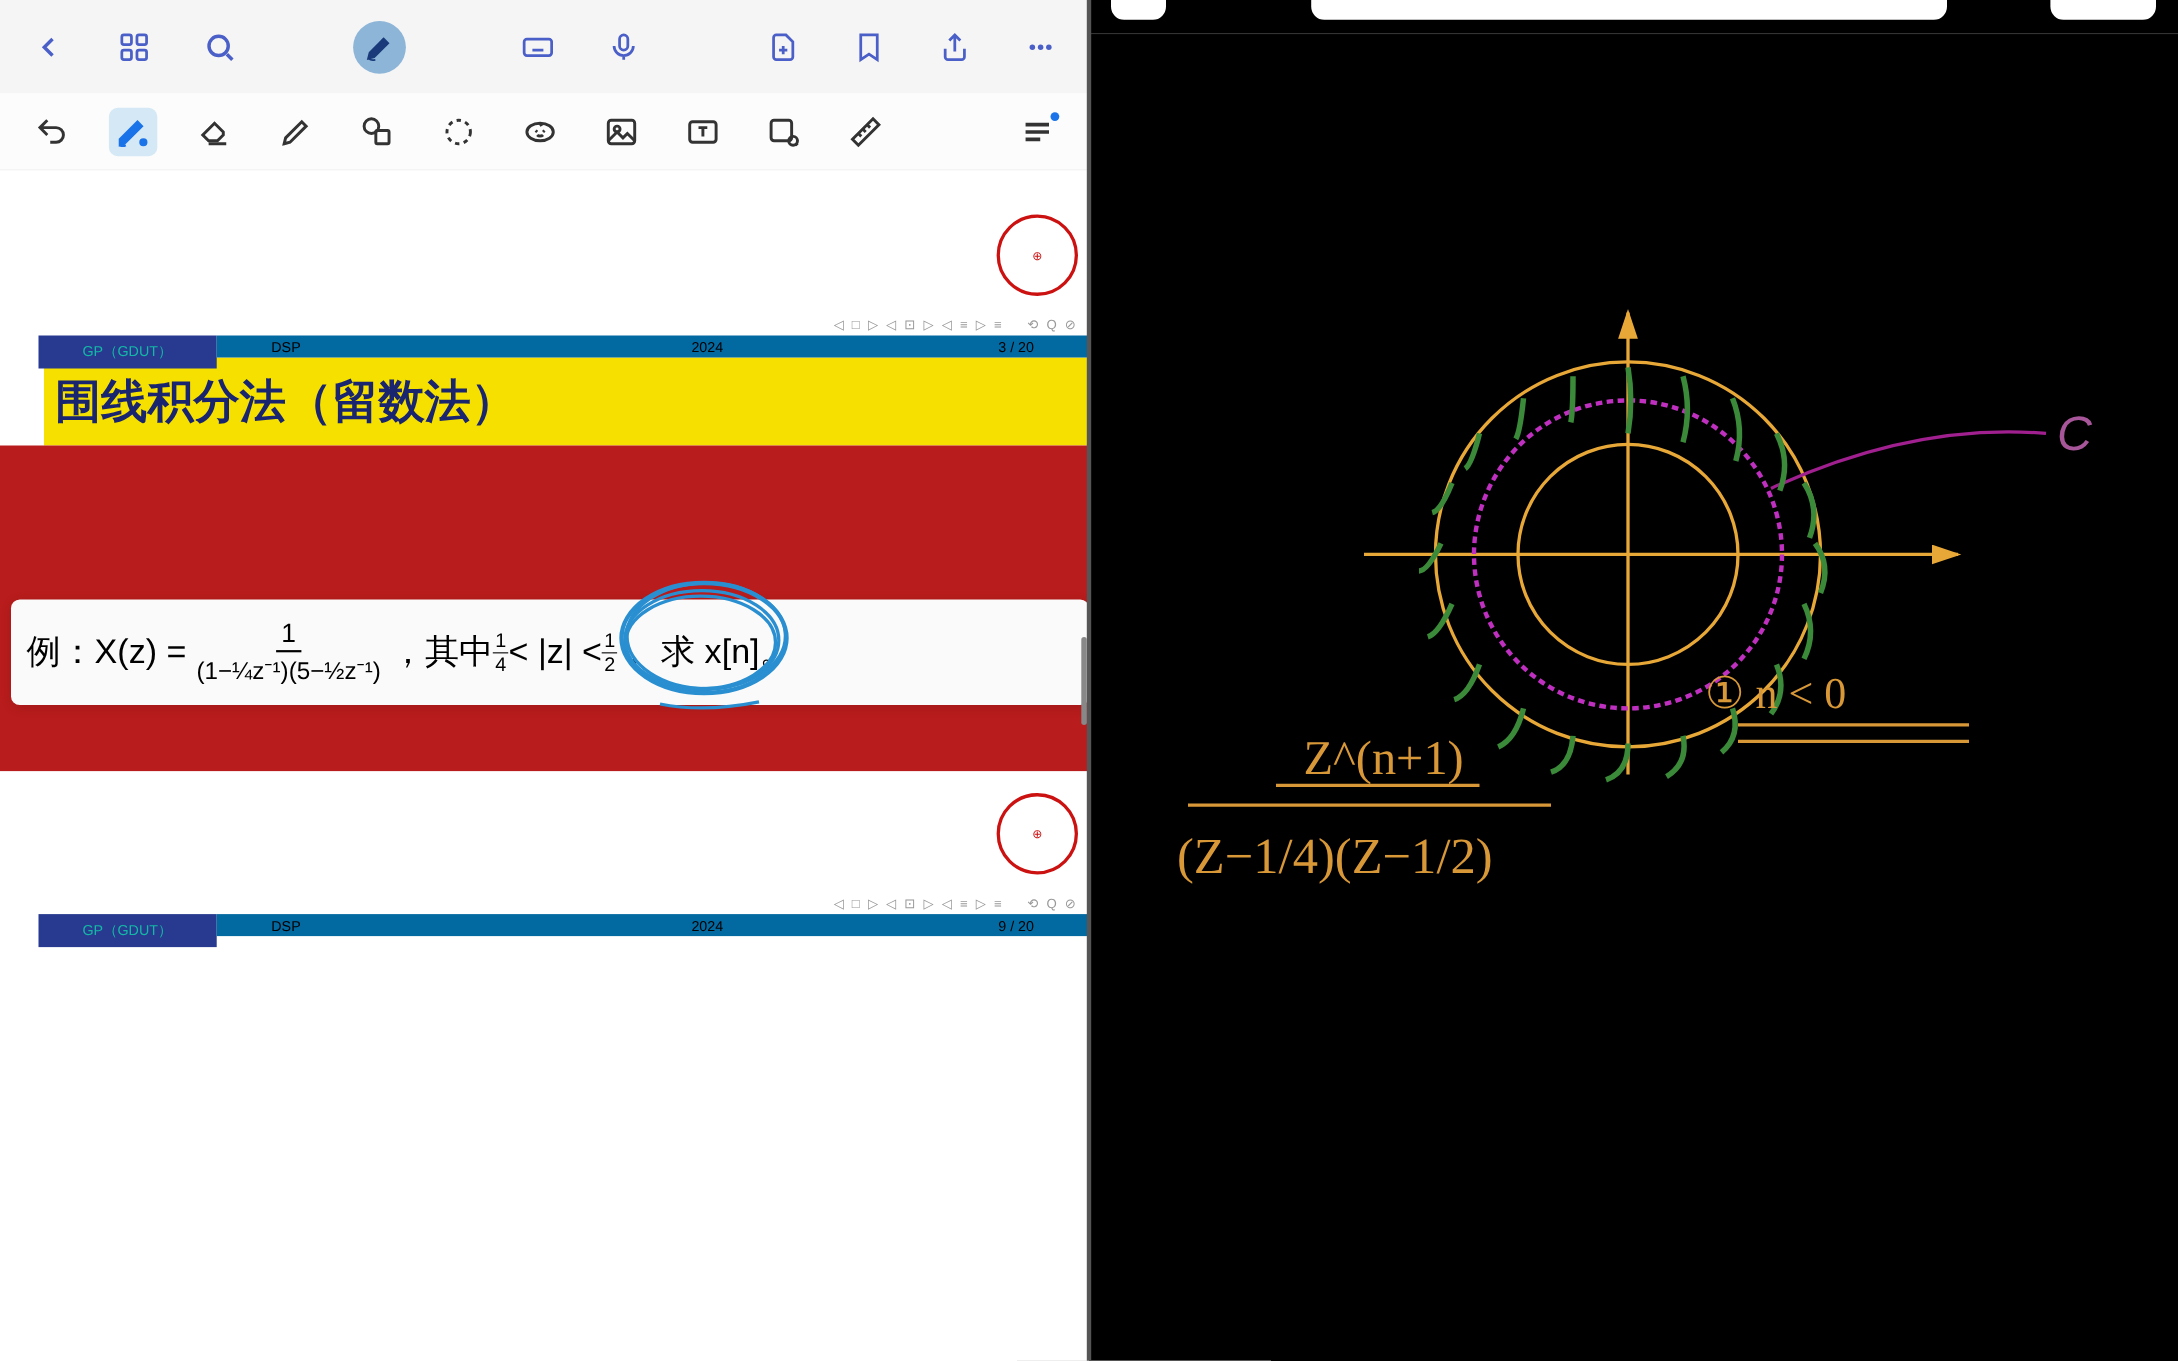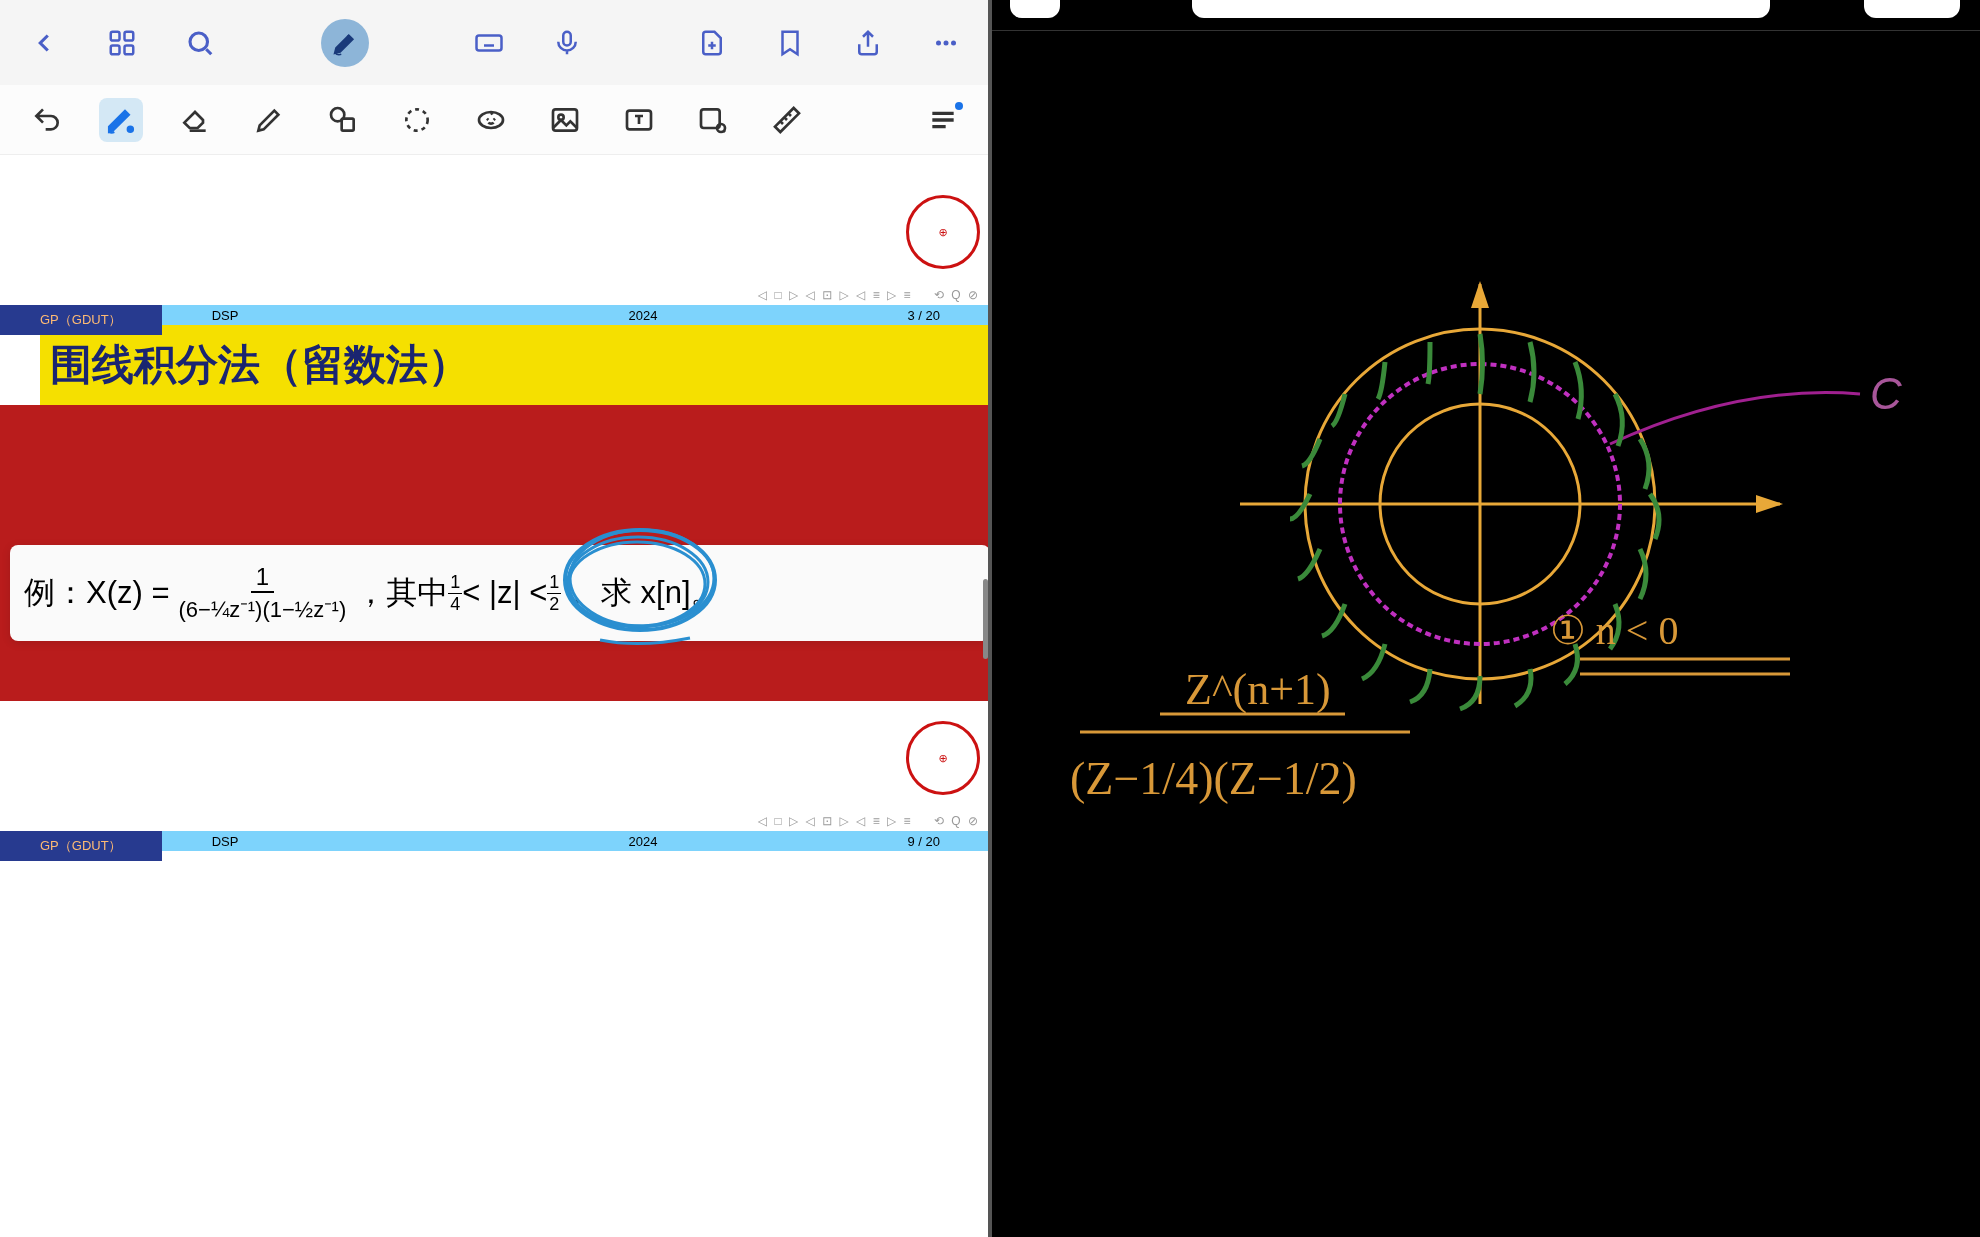--- a/index.html
+++ b/index.html
@@ -12,22 +12,22 @@
 .icon-btn svg { width: 30px; height: 30px; }
 .spacer { flex: 1; }
 .tool-bar { height: 70px; background: #fcfcfc; border-bottom: 1px solid #eee; display: flex; align-items: center; padding: 0 25px; gap: 30px; }
 .tool-btn { width: 44px; height: 44px; display: flex; align-items: center; justify-content: center; cursor: pointer; color: #333; border-radius: 8px; }
 .tool-btn.pen-active { background: #d4e8f5; color: #1a73e8; }
 .tool-btn svg { width: 32px; height: 32px; }
 .hamburger { margin-left: auto; position: relative; }
 .hamburger::after { content: ''; position: absolute; top: 4px; right: 2px; width: 8px; height: 8px; background: #1a73e8; border-radius: 50%; }
 .content-area { flex: 1; overflow: hidden; background: #fff; position: relative; }
 .slide-strip { height: 20px; display: flex; font-size: 13px; }
-.strip-blue { background: #273a8f; color: #fdba74; padding: 15px 40px; display: flex; align-items: center; }
-.strip-yellow { background: #7dd3fc; color: #000; flex: 1; display: flex; align-items: center; padding: 0 50px; gap: 250px; }
+.strip-blue { background: #273a8f; color: #14b8a6; padding: 15px 40px; display: flex; align-items: center; margin-left: 35px; }
+.strip-yellow { background: #0369a1; color: #000; flex: 1; display: flex; align-items: center; padding: 0 50px; gap: 250px; }
 .slide-title { background: #f5e000; color: #1a2570; font-size: 42px; font-weight: bold; padding: 12px 10px; margin-left: 40px; }
 .slide-body { background: #b91c1c; padding: 140px 0 60px 10px; position: relative; }
 .formula-box { background: #fafafa; border-radius: 8px; box-shadow: 0 2px 10px rgba(0,0,0,0.12); padding: 18px 14px; font-size: 31px; display: flex; align-items: center; position: relative; }
 .formula-box .fraction { display: inline-flex; flex-direction: column; align-items: center; vertical-align: middle; margin: 0 4px; }
 .formula-box .num { border-bottom: 2px solid #000; padding: 0 5px; font-size: 24px; }
 .formula-box .den { padding: 0 5px; font-size: 22px; }
 .watermark { position: absolute; right: 10px; width: 74px; height: 74px; border-radius: 50%; border: 3px solid #c11; display: flex; align-items: center; justify-content: center; color: #c11; font-size: 11px; }
 .nav-symbols { font-size: 12px; color: #999; text-align: right; padding: 3px 10px; letter-spacing: 2px; }
 .right-toolbar { height: 30px; display: flex; gap: 18px; padding: 0 20px; align-items: flex-start; }
 .rt-box { background: #fff; border-radius: 0 0 12px 12px; height: 18px; flex: 1; box-shadow: 0 2px 6px rgba(0,0,0,0.3); }
@@ -202,21 +202,21 @@
         <span>3 / 20</span>
       </div>
     </div>
 
     <div class="slide-title">围线积分法（留数法）</div>
     <div class="slide-body">
       <div class="formula-box">
         <span>例：X(z) = </span>
         <span class="fraction">
           <span class="num">1</span>
-          <span class="den">(6−¼z⁻¹)(1−½z⁻¹)</span>
+          <span class="den">(1−¼z⁻¹)(5−½z⁻¹)</span>
         </span>
         <span>，其中 </span>
         <span class="small-frac">
             <span class="n">1</span>
             <span>4</span>
           </span>
         <span> &lt; |z| &lt; </span>
         <span class="small-frac">
             <span class="n">1</span>
             <span>2</span>

